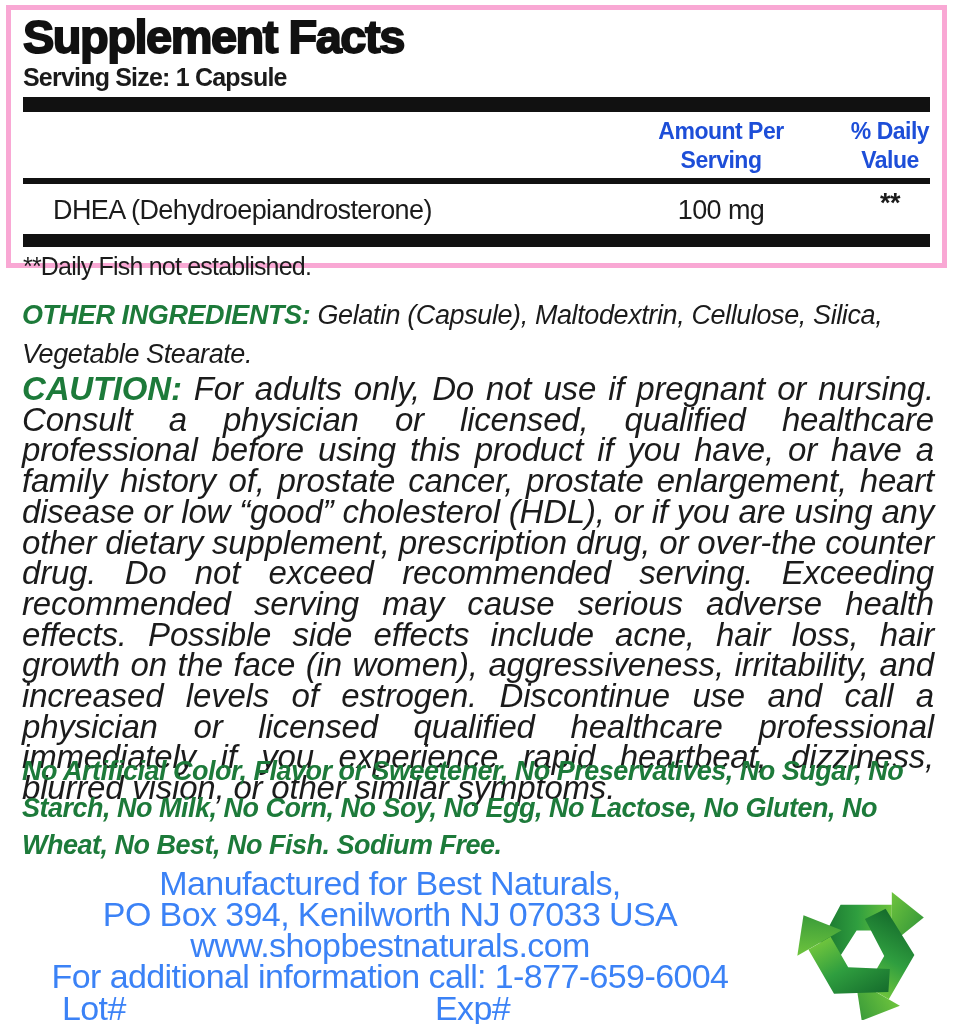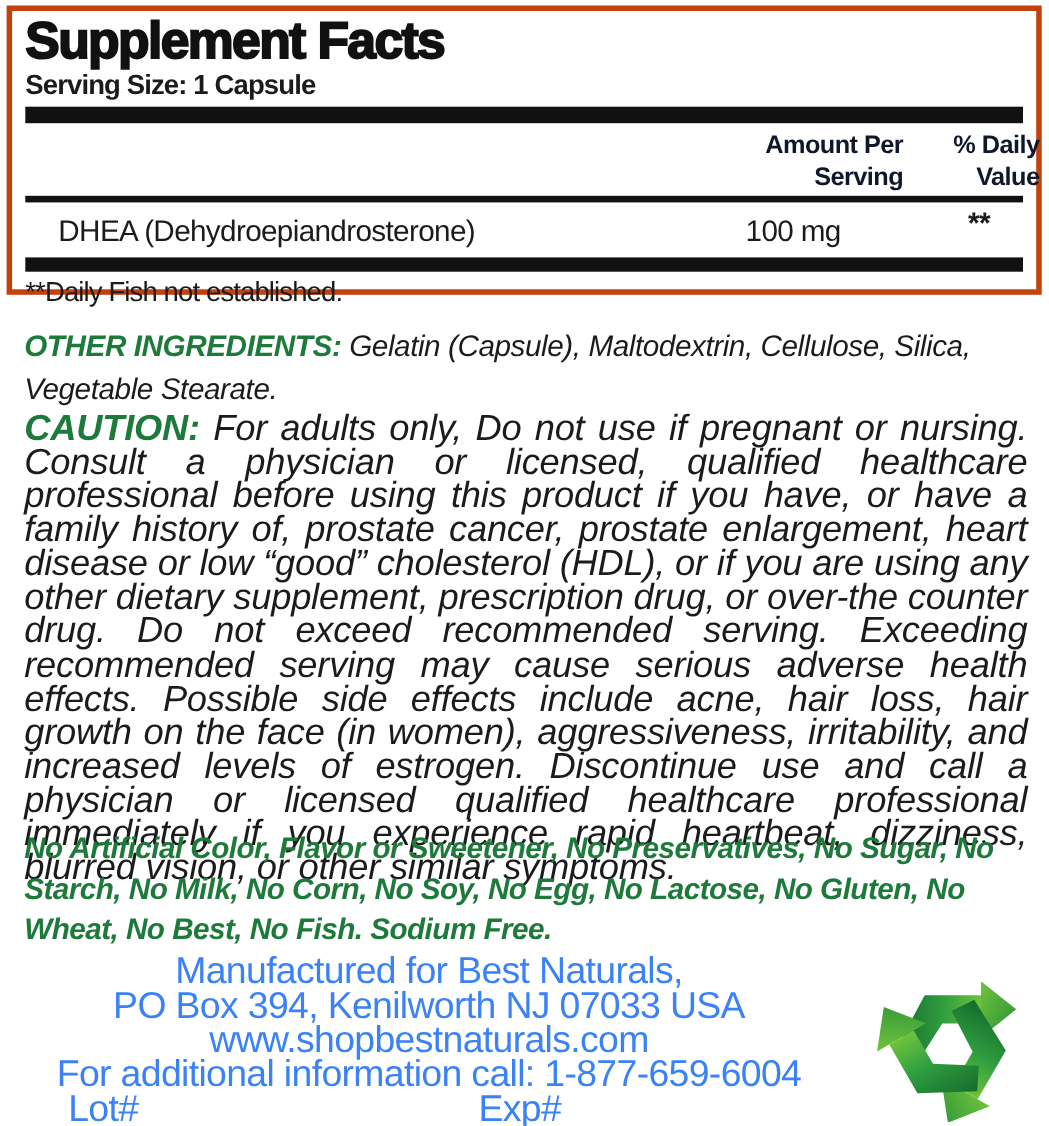--- a/index.html
+++ b/index.html
@@ -12,21 +12,21 @@
     font-family: "Liberation Sans", sans-serif;
     color: #1b1b1b;
     overflow: hidden;
   }
 
   
   .facts-box {
     position: absolute;
     left: 6px; top: 5px;
     width: 941px; height: 263px;
-    border: 5px solid #c2410c;
+    border: 5px solid #f9a8d4;
     background: #ffffff;
     padding: 2px 12px 0 12px;
   }
   .facts-title {
     font-size: 47px;
     font-weight: bold;
     letter-spacing: -1.5px;
     -webkit-text-stroke: 1.8px #111111;
     color: #111111;
     line-height: 50px;
@@ -41,23 +41,23 @@
     color: #1b1b1b;
   }
   .bar { background: #111111; width: 100%; }
   .bar-thick1 { height: 15px; margin-top: 5px; }
   .bar-thin   { height: 6px; }
   .bar-thick2 { height: 13px; }
   .header-row { position: relative; height: 66px; }
   .col-amount, .col-dv {
     position: absolute; top: 5px;
     font-size: 23px; font-weight: bold;
-    text-align: right; line-height: 29px;
+    text-align: center; line-height: 29px;
     letter-spacing: -0.5px;
-    color: #0f172a;
+    color: #1d4ed8;
   }
   .col-amount { left: 598px; width: 200px; }
   .col-dv     { left: 812px; width: 110px; }
   .nutrient-row { position: relative; height: 50px; font-size: 27px; letter-spacing: -0.6px; }
   .nutrient-name { position: absolute; left: 30px; top: 11px; }
   .nutrient-amount { position: absolute; left: 598px; width: 200px; top: 11px; text-align: center; }
   .nutrient-dv { position: absolute; left: 812px; width: 110px; top: 4px; text-align: center; font-weight: bold; }
   .footnote { font-size: 25px; letter-spacing: -0.8px; padding-top: 5px; }
 
   

